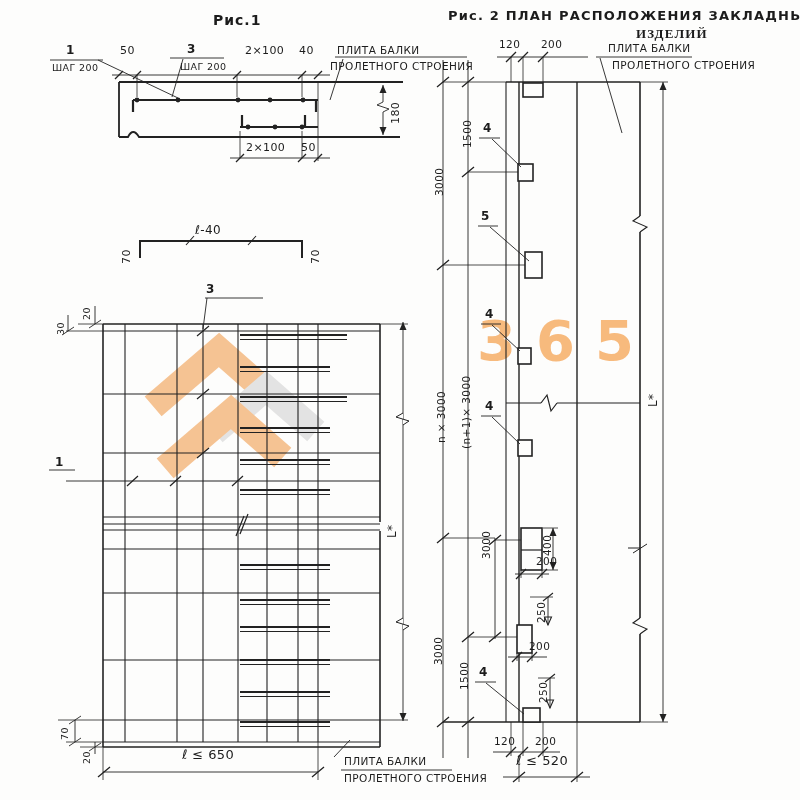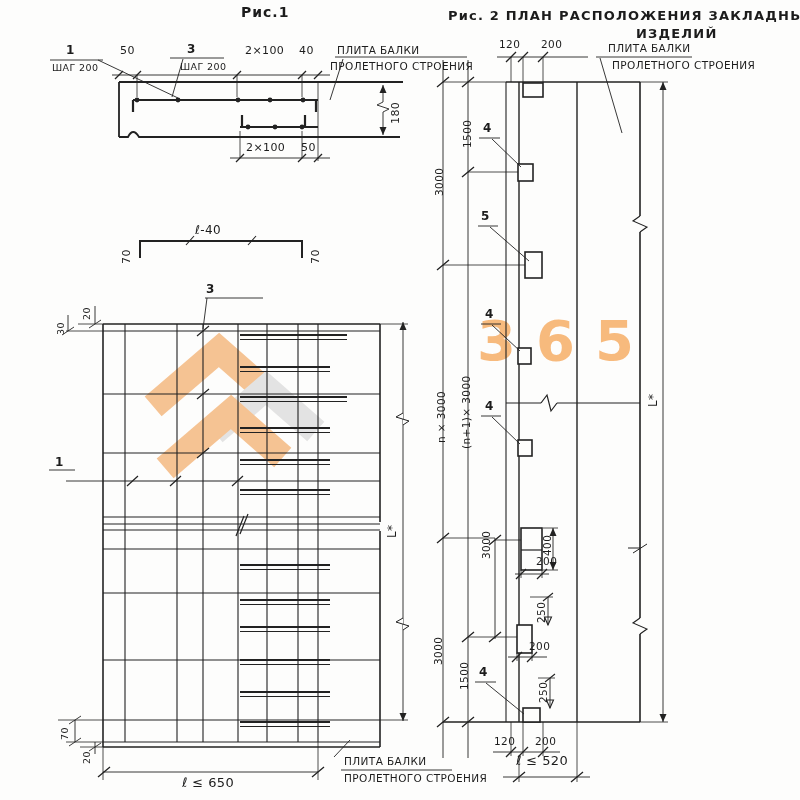--- a/index.html
+++ b/index.html
@@ -205,21 +205,21 @@
 
         <path d="M479,138 H500 M492,139 L521,167" stroke-width="0.9"></path>
         <path d="M478,226 H498 M490,227 L529,261" stroke-width="0.9"></path>
         <path d="M481,324 H501 M492,325 L520,351" stroke-width="0.9"></path>
         <path d="M481,416 H501 M492,417 L520,444" stroke-width="0.9"></path>
         <path d="M475,682 H496 M486,683 L524,714" stroke-width="0.9"></path>
       </g>
     </g>
   </svg>
 
-  <span class="t fs14 b" style="left:213px;top:4px;margin-left:28px;">Рис.1</span>
+  <span class="t fs14 b" style="left:213px;top:12px;">Рис.1</span>
   <span class="t fs12 b" style="left:66px;top:43px;">1</span>
   <span class="t fs9" style="left:52px;top:62px;">ШАГ 200</span>
   <span class="t fs11" style="left:120px;top:44px;">50</span>
   <span class="t fs12 b" style="left:187px;top:42px;">3</span>
   <span class="t fs9" style="left:180px;top:61px;">ШАГ 200</span>
   <span class="t fs11" style="left:245px;top:44px;">2×100</span>
   <span class="t fs11" style="left:299px;top:44px;">40</span>
   <span class="t" style="left:337px;top:44px;">ПЛИТА БАЛКИ</span>
   <span class="t" style="left:330px;top:60px;">ПРОЛЕТНОГО СТРОЕНИЯ</span>
   <span class="t fs11 vt" style="left:402px;top:111px;">180</span>
@@ -227,27 +227,27 @@
   <span class="t fs11" style="left:301px;top:141px;">50</span>
   <span class="t fs12" style="left:195px;top:223px;">ℓ-40</span>
   <span class="t fs11 vt" style="left:133px;top:251px;">70</span>
   <span class="t fs11 vt" style="left:322px;top:251px;">70</span>
   <span class="t fs12 b" style="left:206px;top:282px;">3</span>
   <span class="t fs9 vt" style="left:92px;top:309px;">20</span>
   <span class="t fs9 vt" style="left:66px;top:324px;">30</span>
   <span class="t fs12 b" style="left:55px;top:455px;">1</span>
   <span class="t fs9 vt" style="left:70px;top:729px;">70</span>
   <span class="t fs9 vt" style="left:92px;top:753px;">20</span>
-  <span class="t fs13" style="left:182px;top:747px;margin-top:28px;">ℓ ≤ 650</span>
+  <span class="t fs13" style="left:182px;top:747px;">ℓ ≤ 650</span>
   <span class="t fs12 vt" style="left:399px;top:524px;">L*</span>
   <span class="t" style="left:344px;top:755px;">ПЛИТА БАЛКИ</span>
   <span class="t" style="left:344px;top:772px;">ПРОЛЕТНОГО СТРОЕНИЯ</span>
 
   <span class="t ttl" style="left:448px;top:8px;">Рис. 2   ПЛАН РАСПОЛОЖЕНИЯ ЗАКЛАДНЫХ</span>
-  <span class="t ttl" style="left:636px;top:26px;">ИЗДЕЛИЙ</span>
+  <span class="t ttl" style="left:636px;top:26px;font-family:Liberation Serif, serif;">ИЗДЕЛИЙ</span>
   <span class="t" style="left:499px;top:38px;">120</span>
   <span class="t" style="left:541px;top:38px;">200</span>
   <span class="t" style="left:608px;top:42px;">ПЛИТА БАЛКИ</span>
   <span class="t" style="left:612px;top:59px;">ПРОЛЕТНОГО СТРОЕНИЯ</span>
   <span class="t fs12 b" style="left:483px;top:121px;">4</span>
   <span class="t fs12 b" style="left:481px;top:209px;">5</span>
   <span class="t fs12 b" style="left:485px;top:307px;">4</span>
   <span class="t fs12 b" style="left:485px;top:399px;">4</span>
   <span class="t fs12 b" style="left:479px;top:665px;">4</span>
   <span class="t vt" style="left:473px;top:136px;">1500</span>

